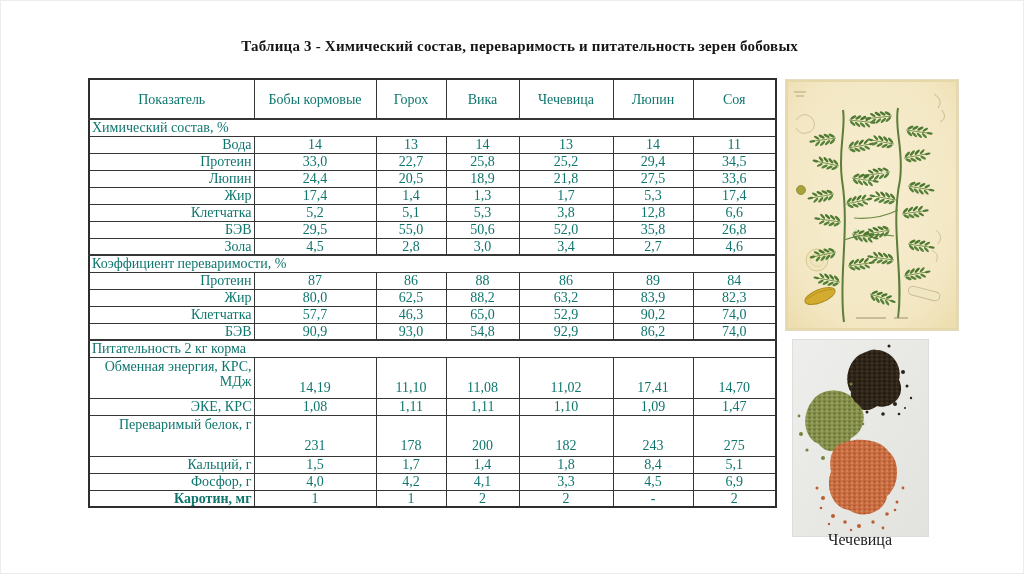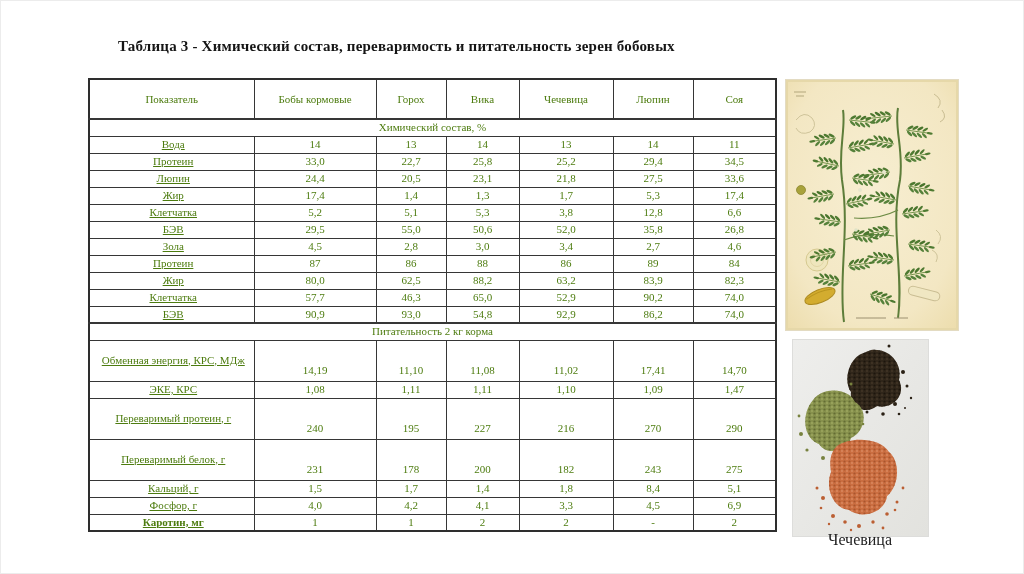--- a/index.html
+++ b/index.html
@@ -7,50 +7,50 @@
     position:relative;
     width:1024px;height:574px;
     background:#ffffff;
     overflow:hidden;
     font-family:"Liberation Serif","DejaVu Serif",serif;
     color:#1c1c1c;
     box-shadow:inset 0 0 0 1px #ececec;
   }
   .title{
     position:absolute;left:118px;top:38px;width:680px;
-    text-align:left;font-weight:bold;font-size:15px;
+    text-align:right;font-weight:bold;font-size:15px;
     letter-spacing:.2px;color:#151515;
   }
   table.nutri{
     position:absolute;left:88px;top:78px;
     width:687px;
     border-collapse:collapse;
     table-layout:fixed;
     border:2px solid #2e2e2e;
-    font-size:11px;line-height:15px;color:#4d7c0f;
+    font-size:14px;line-height:15px;color:#0f766e;
   }
   table.nutri th, table.nutri td{
     border:1px solid #363636;
     padding:0 2px;
     overflow:hidden;
   }
   table.nutri thead tr{height:40px;}
   table.nutri th{
     font-weight:normal;text-align:center;vertical-align:middle;
   }
   tr.section{height:17px;}
   tr.section td{
-    text-align:center;vertical-align:middle;border-top:2px solid #363636;border-bottom:1px solid #363636;
+    text-align:left;vertical-align:middle;border-top:2px solid #363636;border-bottom:1px solid #363636;
   }
   tr.data-row{height:17px;}
-  tr.data-row td.lbl{text-align:center;padding-left:5px;vertical-align:middle;text-decoration:underline;}
+  tr.data-row td.lbl{text-align:right;padding-left:5px;vertical-align:middle;}
   tr.data-row td.val{text-align:center;vertical-align:middle;}
   tr.data-row td.lbl.b{font-weight:bold;}
   tr.tall{height:41px;}
-  tr.tall td.lbl{vertical-align:top;padding-top:12px;}
+  tr.tall td.lbl{vertical-align:top;padding-top:1px;}
   tr.tall td.val{vertical-align:bottom;padding-bottom:3px;}
   .plate{
     position:absolute;left:786px;top:80px;width:172px;height:250px;
     box-shadow:0 0 0 1px #e3dbc2;
   }
   .photo{
     position:absolute;left:793px;top:340px;width:135px;height:196px;
     box-shadow:0 0 0 1px #dddddb;
   }
   .photo-caption{
@@ -105,21 +105,21 @@
           <td class="val">22,7</td>
           <td class="val">25,8</td>
           <td class="val">25,2</td>
           <td class="val">29,4</td>
           <td class="val">34,5</td>
         </tr>
         <tr class="data-row">
           <td class="lbl">Люпин</td>
           <td class="val">24,4</td>
           <td class="val">20,5</td>
-          <td class="val">23,1</td>
+          <td class="val">18,9</td>
           <td class="val">21,8</td>
           <td class="val">27,5</td>
           <td class="val">33,6</td>
         </tr>
         <tr class="data-row">
           <td class="lbl">Жир</td>
           <td class="val">17,4</td>
           <td class="val">1,4</td>
           <td class="val">1,3</td>
           <td class="val">1,7</td>
@@ -145,20 +145,23 @@
           <td class="val">26,8</td>
         </tr>
         <tr class="data-row">
           <td class="lbl">Зола</td>
           <td class="val">4,5</td>
           <td class="val">2,8</td>
           <td class="val">3,0</td>
           <td class="val">3,4</td>
           <td class="val">2,7</td>
           <td class="val">4,6</td>
+        </tr>
+        <tr class="section">
+          <td colspan="7">Коэффициент переваримости, %</td>
         </tr>
         <tr class="data-row">
           <td class="lbl">Протеин</td>
           <td class="val">87</td>
           <td class="val">86</td>
           <td class="val">88</td>
           <td class="val">86</td>
           <td class="val">89</td>
           <td class="val">84</td>
         </tr>
@@ -202,29 +205,20 @@
           <td class="val">14,70</td>
         </tr>
         <tr class="data-row">
           <td class="lbl">ЭКЕ, КРС</td>
           <td class="val">1,08</td>
           <td class="val">1,11</td>
           <td class="val">1,11</td>
           <td class="val">1,10</td>
           <td class="val">1,09</td>
           <td class="val">1,47</td>
-        </tr>
-        <tr class="data-row tall">
-          <td class="lbl">Переваримый протеин, г</td>
-          <td class="val">240</td>
-          <td class="val">195</td>
-          <td class="val">227</td>
-          <td class="val">216</td>
-          <td class="val">270</td>
-          <td class="val">290</td>
         </tr>
         <tr class="data-row tall">
           <td class="lbl">Переваримый белок, г</td>
           <td class="val">231</td>
           <td class="val">178</td>
           <td class="val">200</td>
           <td class="val">182</td>
           <td class="val">243</td>
           <td class="val">275</td>
         </tr>

